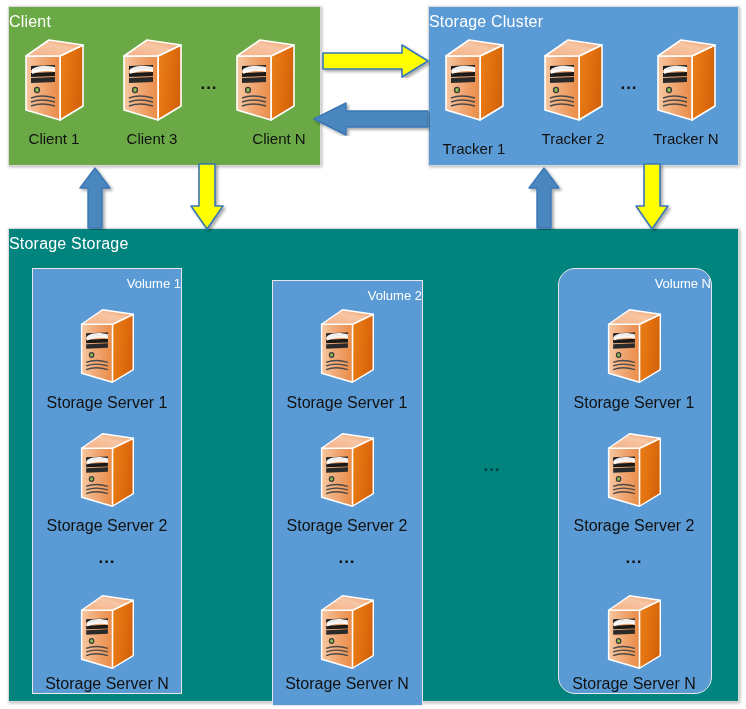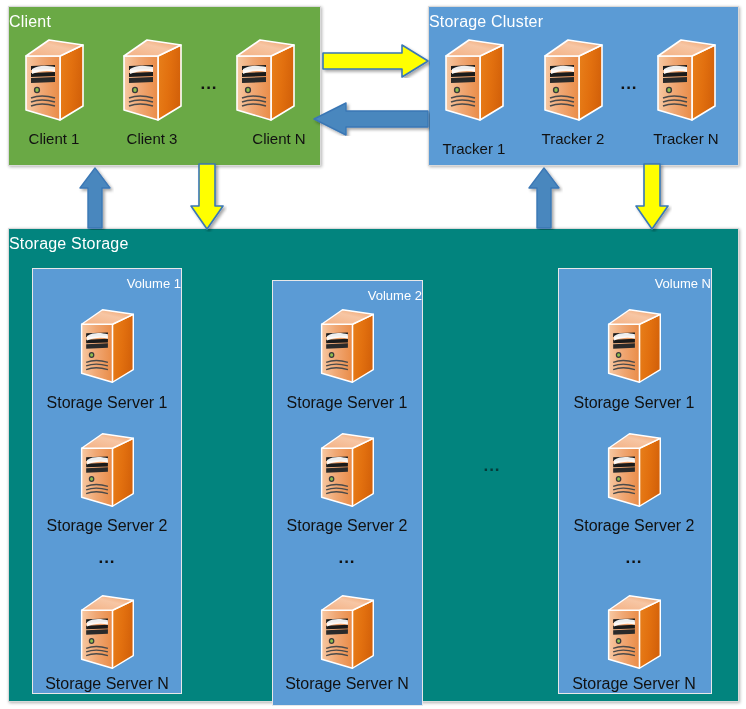--- a/index.html
+++ b/index.html
@@ -28,21 +28,21 @@
   .volume{
     position:absolute;box-sizing:border-box;
     background:#5b9bd5;border:1px solid #e8e8e8;
   }
   .volume-title{
     position:absolute;left:0;right:0;top:6px;text-align:right;
     color:#ffffff;font-size:13px;line-height:17px;white-space:nowrap;
   }
   #vol1{left:32px;top:268px;width:150px;height:426px;}
   #vol2{left:272px;top:280px;width:151px;height:426px;}
-  #volN{left:558px;top:268px;width:154px;height:426px;}
+  #volN{left:558px;top:268px;width:154px;height:426px;border-radius:17px;}
 
   
   .server{position:absolute;}
   .server svg{display:block;}
 
   
   .node-label{
     position:absolute;text-align:center;white-space:nowrap;
     color:#111111;font-size:15px;line-height:18px;
   }

